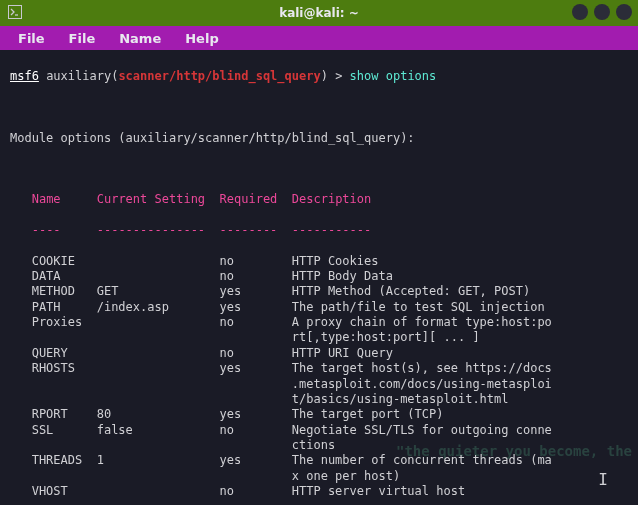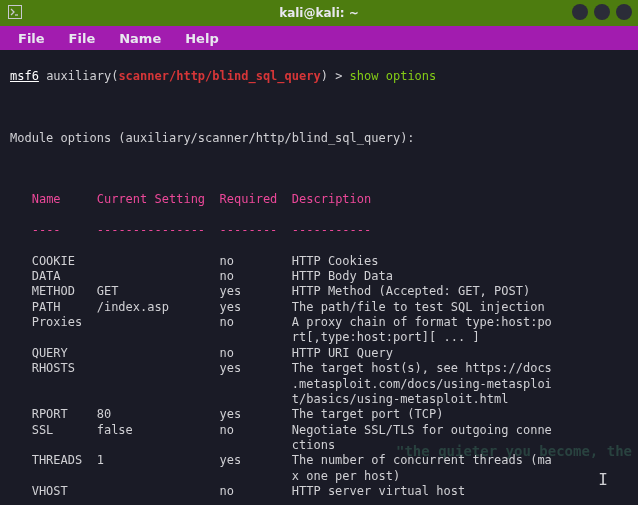--- a/index.html
+++ b/index.html
@@ -60,21 +60,21 @@
   }
   .menu-item { padding: 2px 10px; }
   .terminal {
     padding: 4px 10px 6px 10px;
     line-height: 1.28;
     white-space: pre;
     letter-spacing: 0;
   }
   .prompt-prefix { color: #ffffff; text-decoration: underline; }
   .module-path { color: #d63638; font-weight: bold; margin-top: 44px; }
-  .cmd-text { color: #84cc16; }
+  .cmd-text { color: #5eead4; }
   .header-row { color: #ec4899; }
   .row { display: block; }
   .ibeam {
     position: absolute;
     right: 30px;
     bottom: 16px;
     color: #d0d0d4;
     font-size: 16px;
   }
   .watermark {

